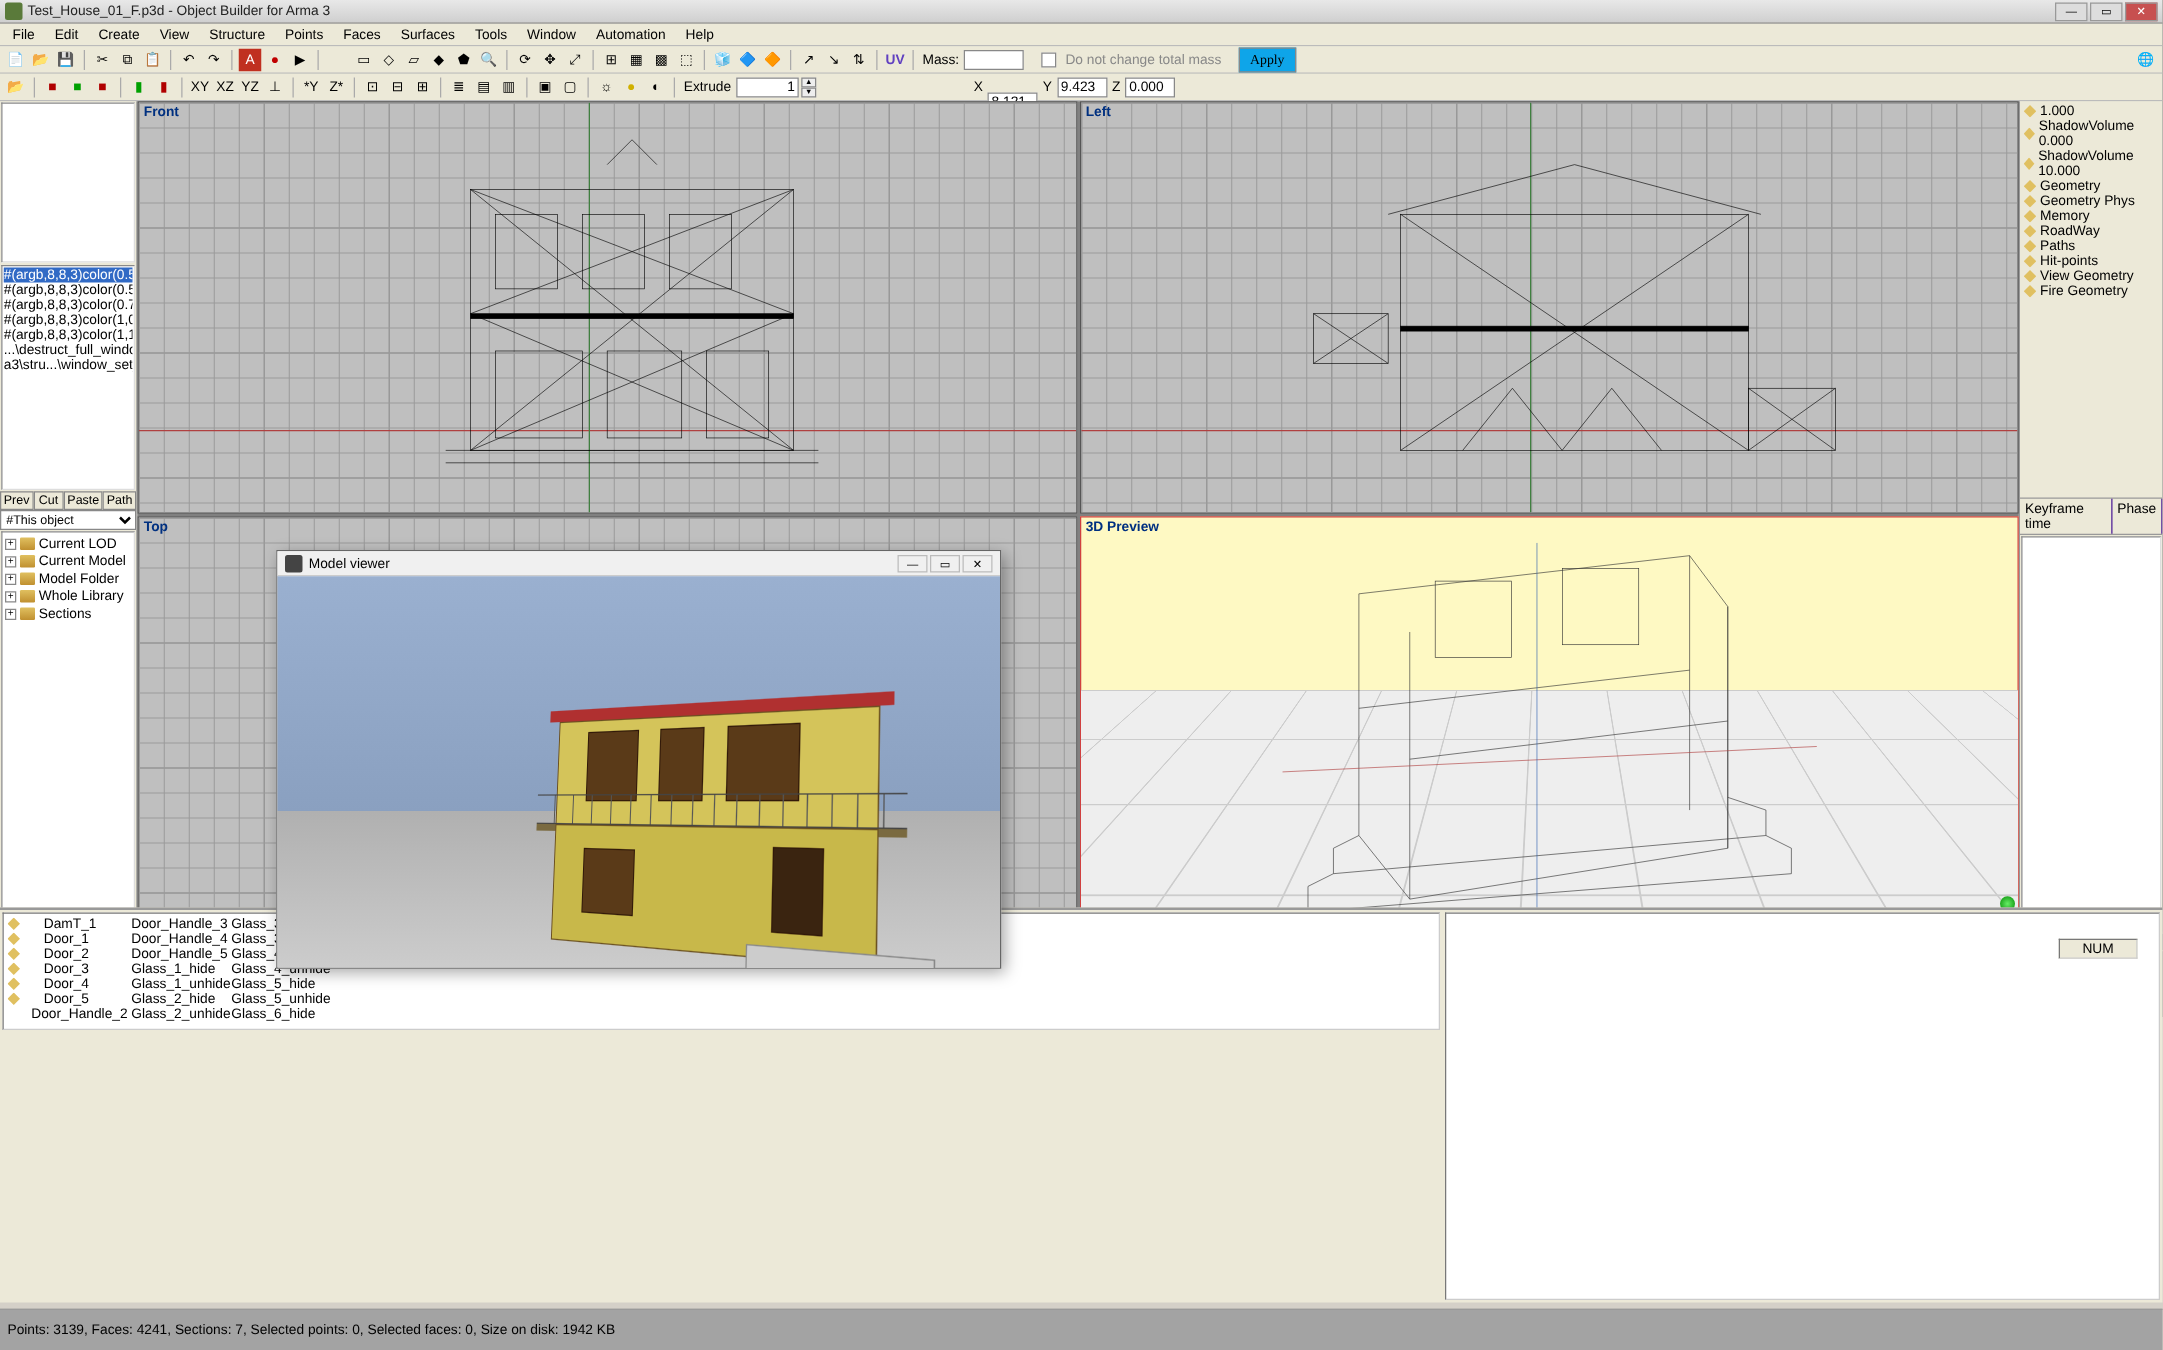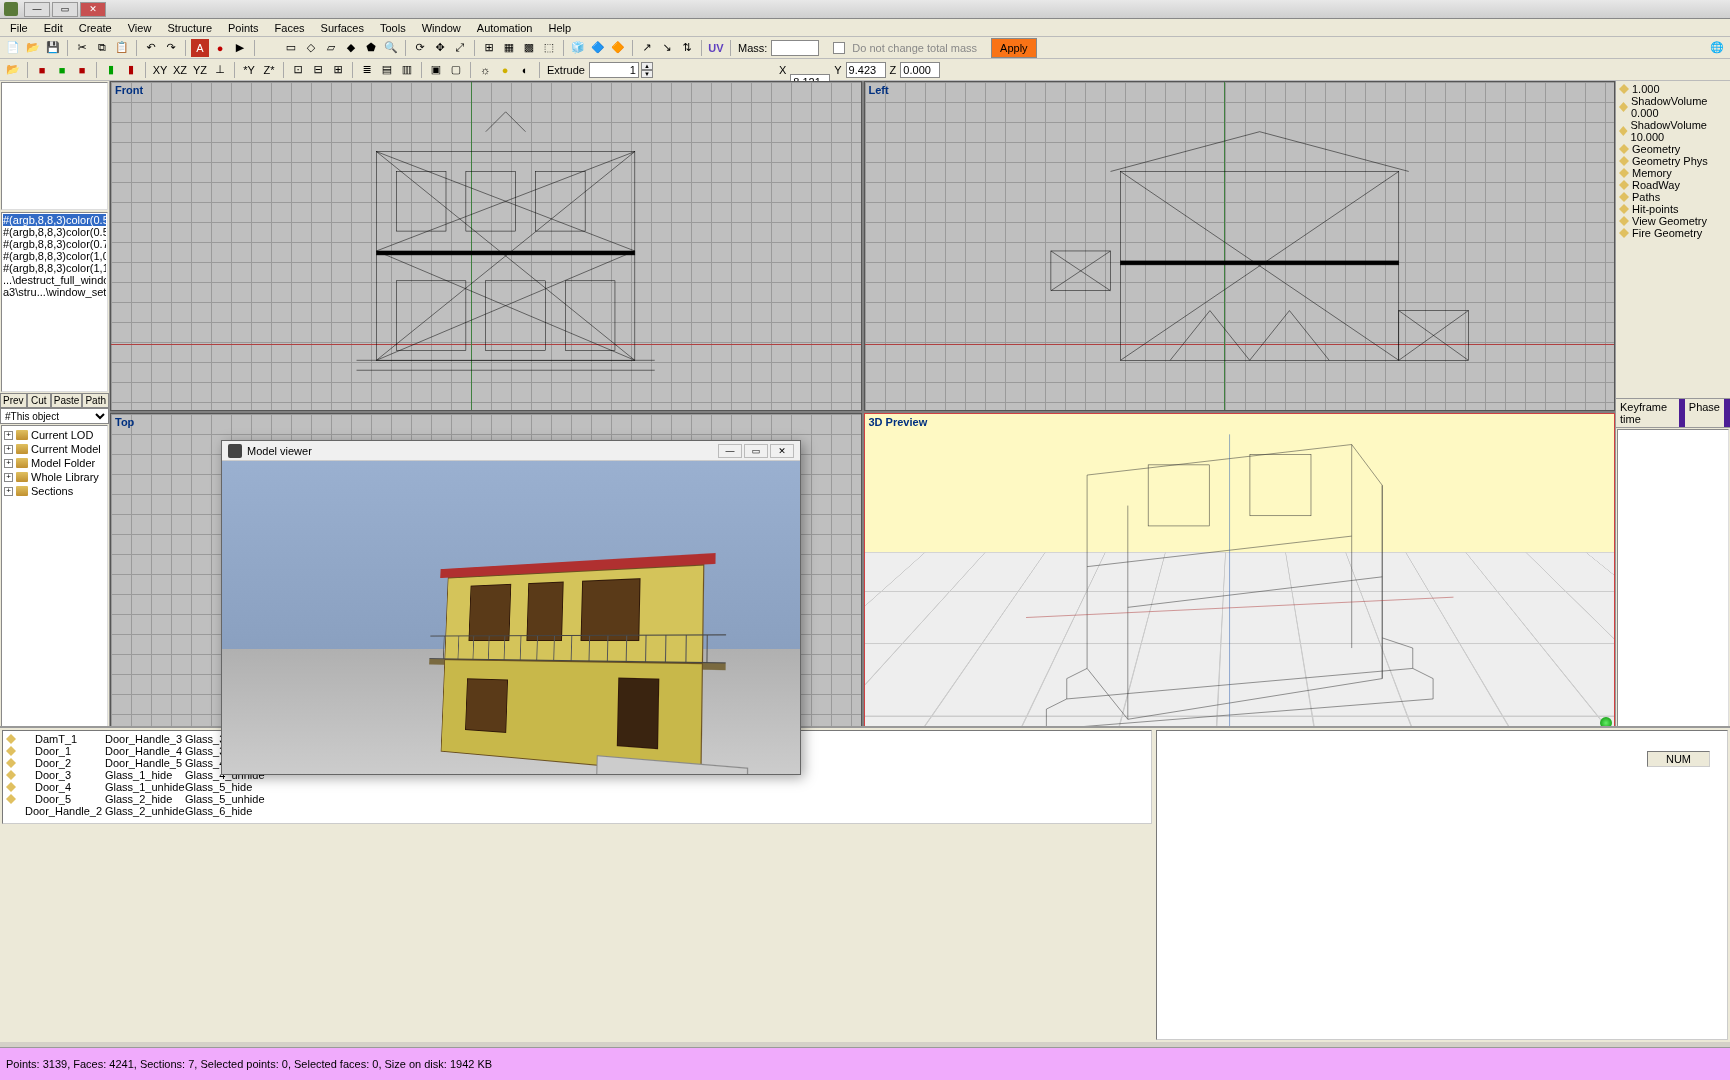--- a/index.html
+++ b/index.html
@@ -13,21 +13,21 @@
 
 .menubar { height: 18px; background: #ece9d8; display: flex; align-items: center; border-bottom: 1px solid #bbb; padding-left: 2px; }
 .menubar span { padding: 2px 8px; cursor: pointer; }
 
 .toolbar { height: 22px; background: #ece9d8; display: flex; align-items: center; border-bottom: 1px solid #bbb; padding: 0 4px; gap: 2px; }
 .tbtn { width: 18px; height: 18px; border: 1px solid transparent; display: flex; align-items: center; justify-content: center; cursor: pointer; }
 .tsep { width: 1px; height: 16px; background: #aaa; margin: 0 3px; }
 .toolbar input[type=text] { height: 16px; border: 1px solid #888; padding: 0 2px; background: #fff; }
 .toolbar .lbl { margin: 0 2px; }
 .chk { width: 12px; height: 12px; border: 1px solid #888; background: #fff; margin-right: 3px; }
-.apply-btn { padding: 3px 8px; border: 1px solid #888; background: #f97316; cursor: pointer; }
+.apply-btn { padding: 3px 8px; border: 1px solid #888; background: #0ea5e9; cursor: pointer; font-family: Liberation Serif, serif; }
 
 .main-area { display: flex; height: 680px; }
 .left-panels { width: 110px; display: flex; flex-direction: column; background: #ece9d8; border-right: 1px solid #999; }
 .panel-box { border: 1px inset #ddd; background: #fff; margin: 1px; overflow: hidden; }
 .panel-top { flex: 0 0 128px; }
 .panel-mat { flex: 0 0 180px; font-size: 10px; line-height: 12px; padding: 1px; }
 .panel-mat .sel { background: #316ac5; color: #fff; }
 .mat-row { white-space: nowrap; overflow: hidden; }
 .btn-row { display: flex; }
 .btn-row button { flex: 1; font-size: 10px; padding: 1px 2px; border: 1px solid #888; background: #ece9d8; cursor: pointer; }
@@ -51,35 +51,35 @@
 .vp3d { background: #fef9c3; }
 .vp3d .floor { position: absolute; top: 40%; bottom: 0; left: 0; right: 0; background: #eee;
   background-image: linear-gradient(#ccc 1px, transparent 1px), linear-gradient(90deg, #ccc 1px, transparent 1px);
   background-size: 60px 60px; transform: perspective(400px) rotateX(55deg); transform-origin: top; }
 
 .right-panels { width: 115px; background: #ece9d8; border-left: 1px solid #999; display: flex; flex-direction: column; }
 .lod-list { flex: 1; padding: 2px; font-size: 10px; }
 .lod-item { display: flex; align-items: center; gap: 3px; padding: 0 1px; cursor: pointer; }
 .lod-icon { width: 10px; height: 10px; background: #e0c060; clip-path: polygon(50% 0, 100% 50%, 50% 100%, 0 50%); }
 .keyframe-hdr { display: flex; border-top: 1px solid #999; border-bottom: 1px solid #999; background: #ece9d8; }
-.keyframe-hdr span { padding: 2px 4px; border-right: 6px solid #4c1d95; }
+.keyframe-hdr span { padding: 2px 4px; border-right: 1px solid #4c1d95; }
 .scrollbar-h { height: 16px; background: #ece9d8; border-top: 1px solid #999; position: relative; }
 .scrollbar-h .thumb { position: absolute; left: 40%; width: 20px; top: 1px; bottom: 1px; background: #ccc; border: 1px solid #888; }
 .scroll-arrow { position: absolute; width: 14px; top: 1px; bottom: 1px; background: #ddd; border: 1px solid #888; display: flex; align-items: center; justify-content: center; font-size: 8px; }
 
 .green-dot { width: 12px; height: 12px; background: radial-gradient(#6e6,#080); border-radius: 50%; position: absolute; right: 118px; top: 717px; }
 
 .bottom-panel { position: absolute; top: 726px; left: 0; right: 0; height: 316px; background: #ece9d8; border-top: 2px solid #999; display: flex; }
 .named-sel { width: 1150px; border: 1px inset #ccc; background: #fff; margin: 2px; padding: 2px; display: flex; flex-wrap: wrap; flex-direction: column; align-content: flex-start; height: 94px; overflow: hidden; }
 .sel-item { display: flex; align-items: center; gap: 19px; width: 80px; font-size: 10px; padding: 0 1px; cursor: pointer; white-space: nowrap; }
 .sel-icon { width: 10px; height: 10px; background: #e0c060; clip-path: polygon(50% 0, 100% 50%, 50% 100%, 0 50%); }
 .blank-panel { flex: 1; border: 1px inset #ccc; background: #fff; margin: 2px; }
 .num-box { position: absolute; right: 20px; bottom: 275px; padding: 1px 18px; border: 1px inset #ccc; background: #ece9d8; }
 
-.statusbar { position: absolute; bottom: 0; left: 0; right: 0; height: 18px; background: #f0abfc; border-top: 1px solid #999; display: flex; align-items: center; padding: 16px 6px; }
+.statusbar { position: absolute; bottom: 0; left: 0; right: 0; height: 18px; background: #a3a3a3; border-top: 1px solid #999; display: flex; align-items: center; padding: 16px 6px; }
 
 .model-viewer { position: absolute; left: 221px; top: 440px; width: 580px; height: 335px; background: #fff; border: 1px solid #666; box-shadow: 3px 3px 12px rgba(0,0,0,0.35); z-index: 100; }
 .mv-title { height: 20px; background: #f0f0f0; border-bottom: 1px solid #ccc; display: flex; align-items: center; padding: 0 6px; }
 .mv-title .icon { width: 14px; height: 14px; background: #444; border-radius: 2px; margin-right: 5px; }
 .mv-title .t { flex: 1; }
 .mv-title .wb { width: 24px; height: 14px; border: 1px solid #bbb; margin-left: 2px; display: flex; align-items: center; justify-content: center; font-size: 9px; }
 .mv-canvas { position: absolute; top: 20px; bottom: 0; left: 0; right: 0; background: linear-gradient(#9ab0d0 0%, #8aa0c0 60%, #b0b0b0 60%, #ccc 100%); overflow: hidden; }
 
 .obj-select { width: 100%; border: 1px solid #888; background: #fff; font-size: 10px; height: 16px; }
 
@@ -91,20 +91,21 @@
 .house .balcony { position: absolute; bottom: 94px; left: 0; width: 320px; height: 6px; background: #7a6a40; }
 .house .rail { position: absolute; bottom: 100px; left: 0; width: 320px; height: 26px; border-top: 1px solid #444; border-bottom: 1px solid #444;
   background: repeating-linear-gradient(90deg, transparent 0 18px, #555 18px 19px); }
 .house .win { position: absolute; background: #5a3a18; border: 1px solid #301808; }
 </style>
 </head>
 <body>
 
 <div class="titlebar">
   <div class="icon"></div>
+  <div class="title">Test_House_01_F.p3d - Object Builder for Arma 3</div>
   <div class="winbtn">—</div>
   <div class="winbtn">▭</div>
   <div class="winbtn close">✕</div>
 </div>
 
 <div class="menubar">
   <span>File</span>
   <span>Edit</span>
   <span>Create</span>
   <span>View</span>

